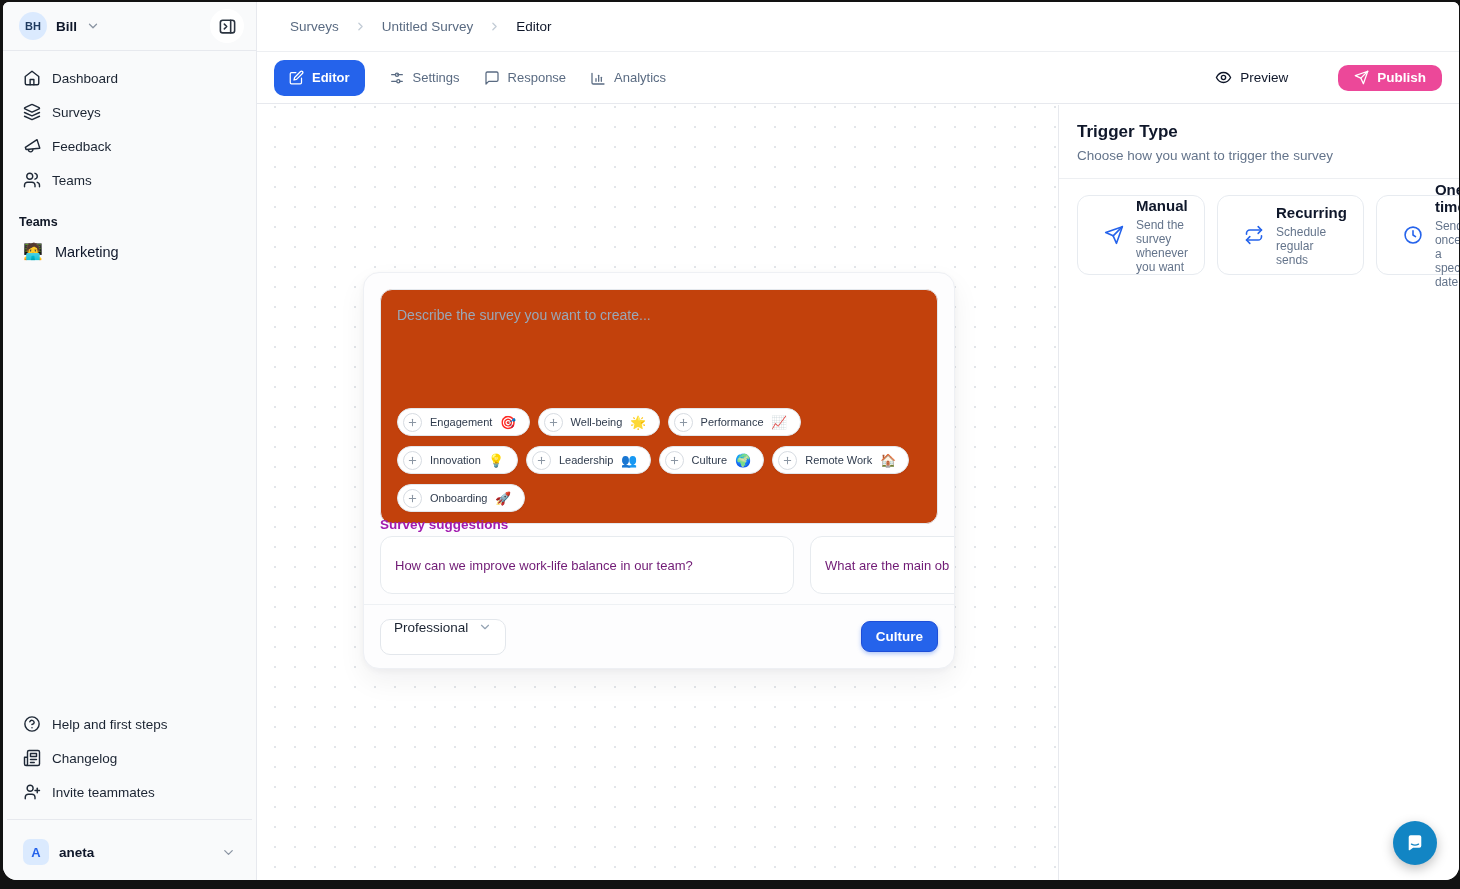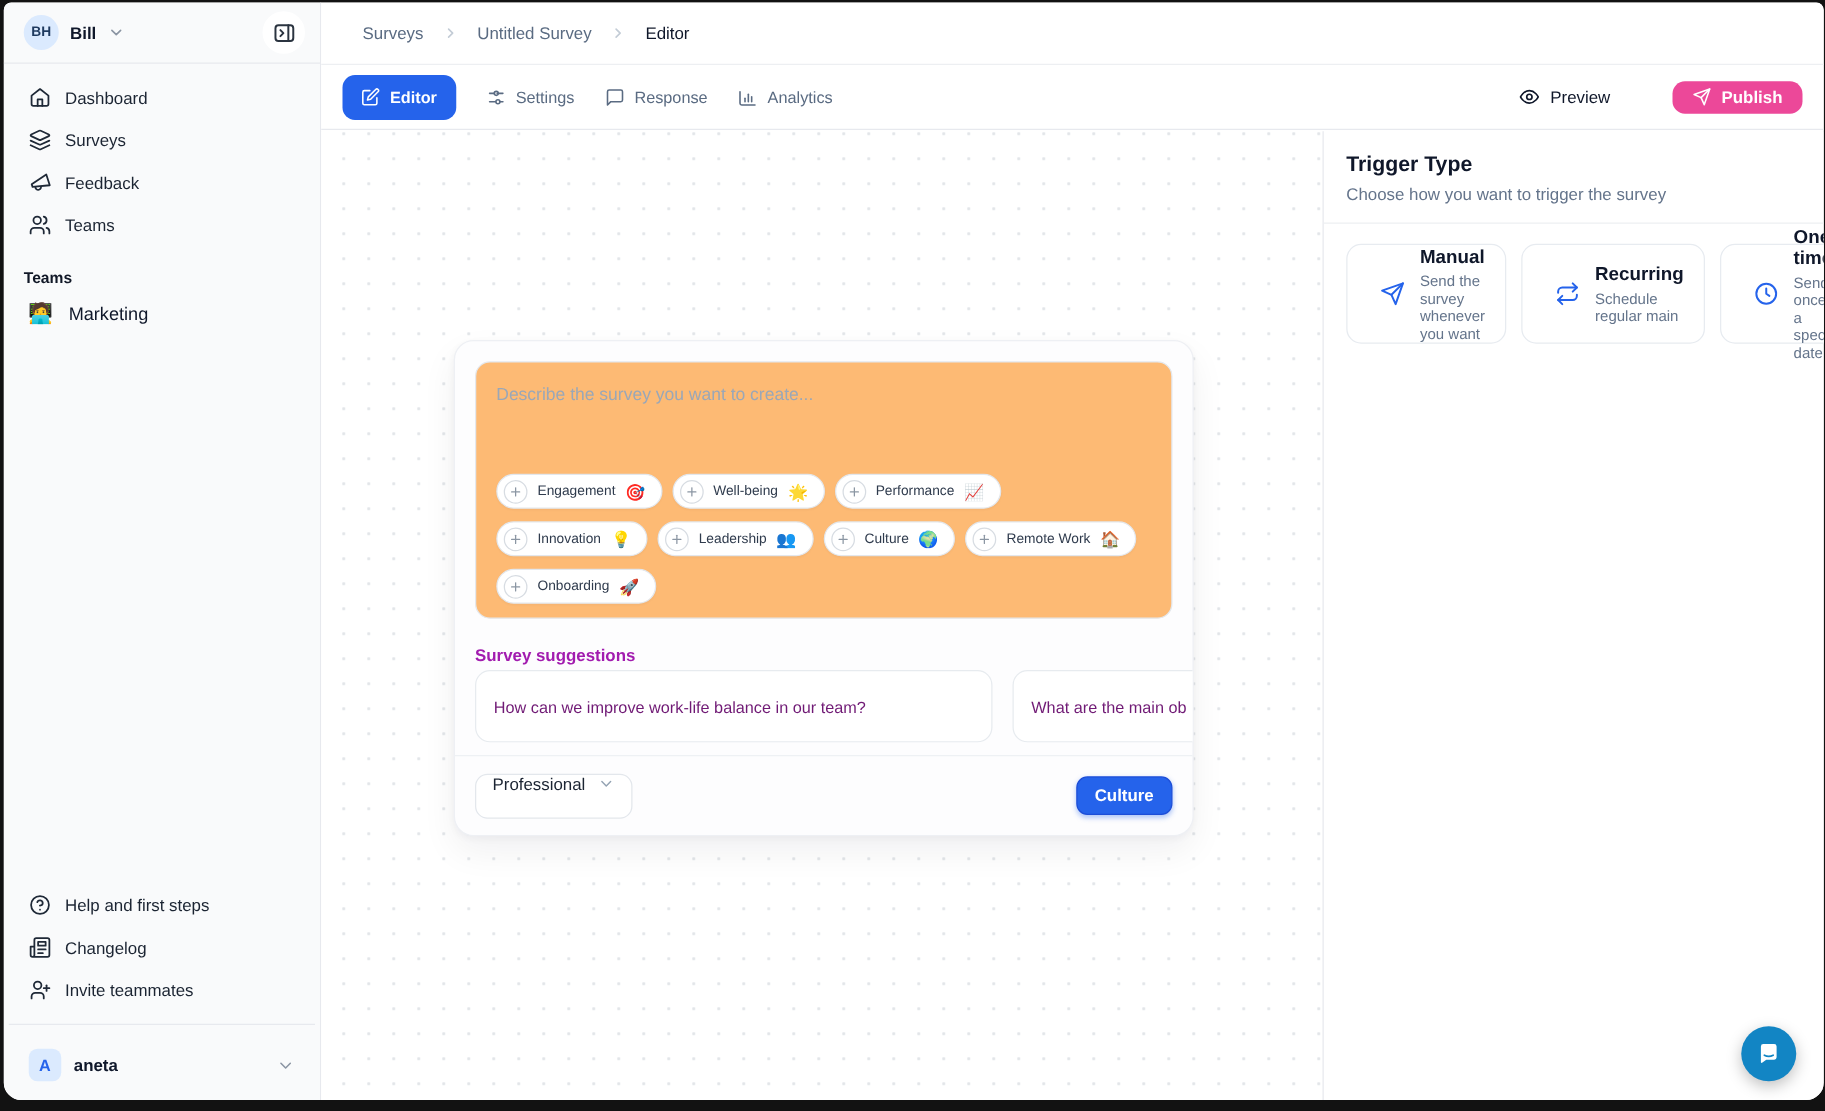--- a/index.html
+++ b/index.html
@@ -61,22 +61,22 @@
                  border:none; border-radius:10px; background:#ec4899; color:#fff;
                  font-size:13.5px; font-weight:600; cursor:pointer; font-family:inherit;margin-left:28px; }
 
   
   .canvas { position:absolute; left:254px; top:103px; bottom:0; width:801px; background:#fff;
             background-image:radial-gradient(#e2e5e9 1.1px, transparent 1.2px);
             background-size:20px 20px; background-position:8px 12px; }
   .composer { position:absolute; left:106px; top:167px; width:592px; height:397px;
               background:#fdfdfe; border:1px solid #eef0f4; border-radius:16px;
               box-shadow:0 12px 28px rgba(15,23,42,.06), 0 2px 6px rgba(15,23,42,.04); }
-  .prompt-box { position:absolute; left:16px; right:16px; top:16px; height:206px;
-                border:1px solid #e4e8ed; border-radius:12px; background:#fdba74; }
+  .prompt-box { position:absolute; left:16px; right:16px; top:16px; height:235px;
+                border:1px solid #e4e8ed; border-radius:12px; background:#c2410c; }
   .prompt-input { width:100%; height:70px; border:none; outline:none; resize:none;
                   background:transparent; padding:17px 16px 0; font-family:inherit;
                   font-size:14px; color:#0f172a; }
   .prompt-input::placeholder { color:#9aa7b7; }
   .chips { position:absolute; left:16px; right:10px; bottom:11px; display:flex; flex-wrap:wrap;
            gap:10px 8px; }
   .chip { display:inline-flex; align-items:center; gap:8px; height:28px; padding:0 12px 0 5px;
           background:#fff; border:1px solid #e3e7ec; border-radius:999px; cursor:pointer;
           font-family:inherit; box-shadow:0 1px 2px rgba(15,23,42,.04); }
   .chip-plus { width:19px; height:19px; border-radius:50%; border:1px solid #d7dce2;
@@ -459,21 +459,21 @@
         <span class="tp-ic">
           <svg width="20" height="20" viewBox="0 0 24 24" fill="none" stroke="currentColor" stroke-width="1.9" stroke-linecap="round" stroke-linejoin="round">
               <path d="m17 2 4 4-4 4"></path>
               <path d="M3 11v-1a4 4 0 0 1 4-4h14"></path>
               <path d="m7 22-4-4 4-4"></path>
               <path d="M21 13v1a4 4 0 0 1-4 4H3"></path>
             </svg>
         </span>
         <span>
           <span class="tp-card-title" style="display:block">Recurring</span>
-          <span class="tp-card-desc" style="display:block">Schedule regular main</span>
+          <span class="tp-card-desc" style="display:block">Schedule regular sends</span>
         </span>
       </button>
       <button class="tp-card">
         <span class="tp-ic">
           <svg width="20" height="20" viewBox="0 0 24 24" fill="none" stroke="currentColor" stroke-width="1.9" stroke-linecap="round" stroke-linejoin="round">
               <circle cx="12" cy="12" r="9.5"></circle>
               <path d="M12 7v5l3 2"></path>
             </svg>
         </span>
         <span>

